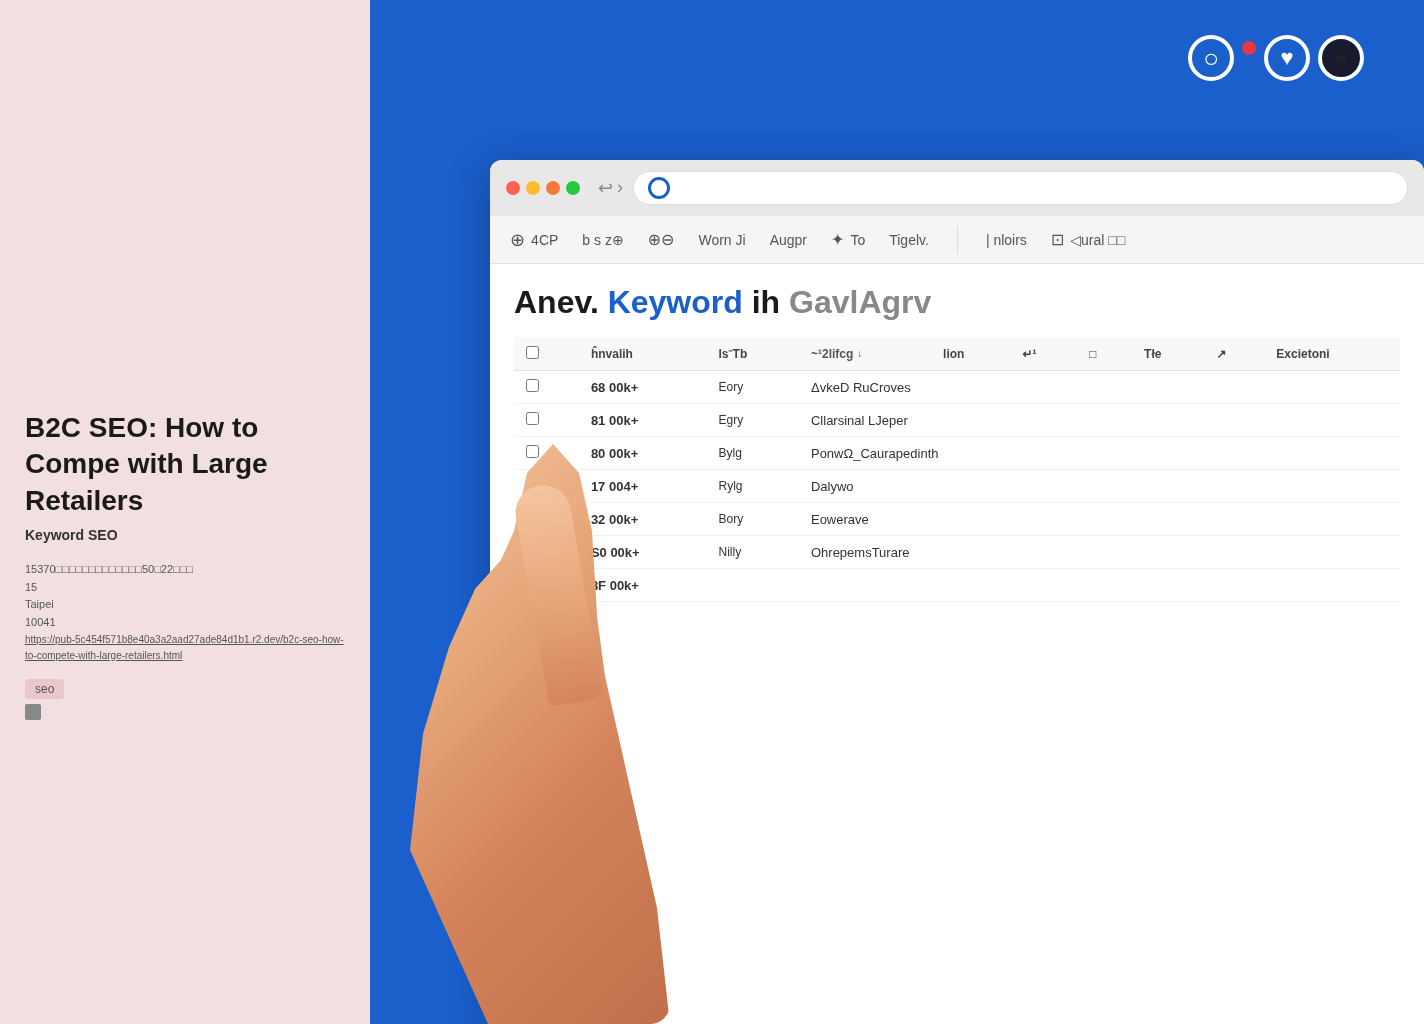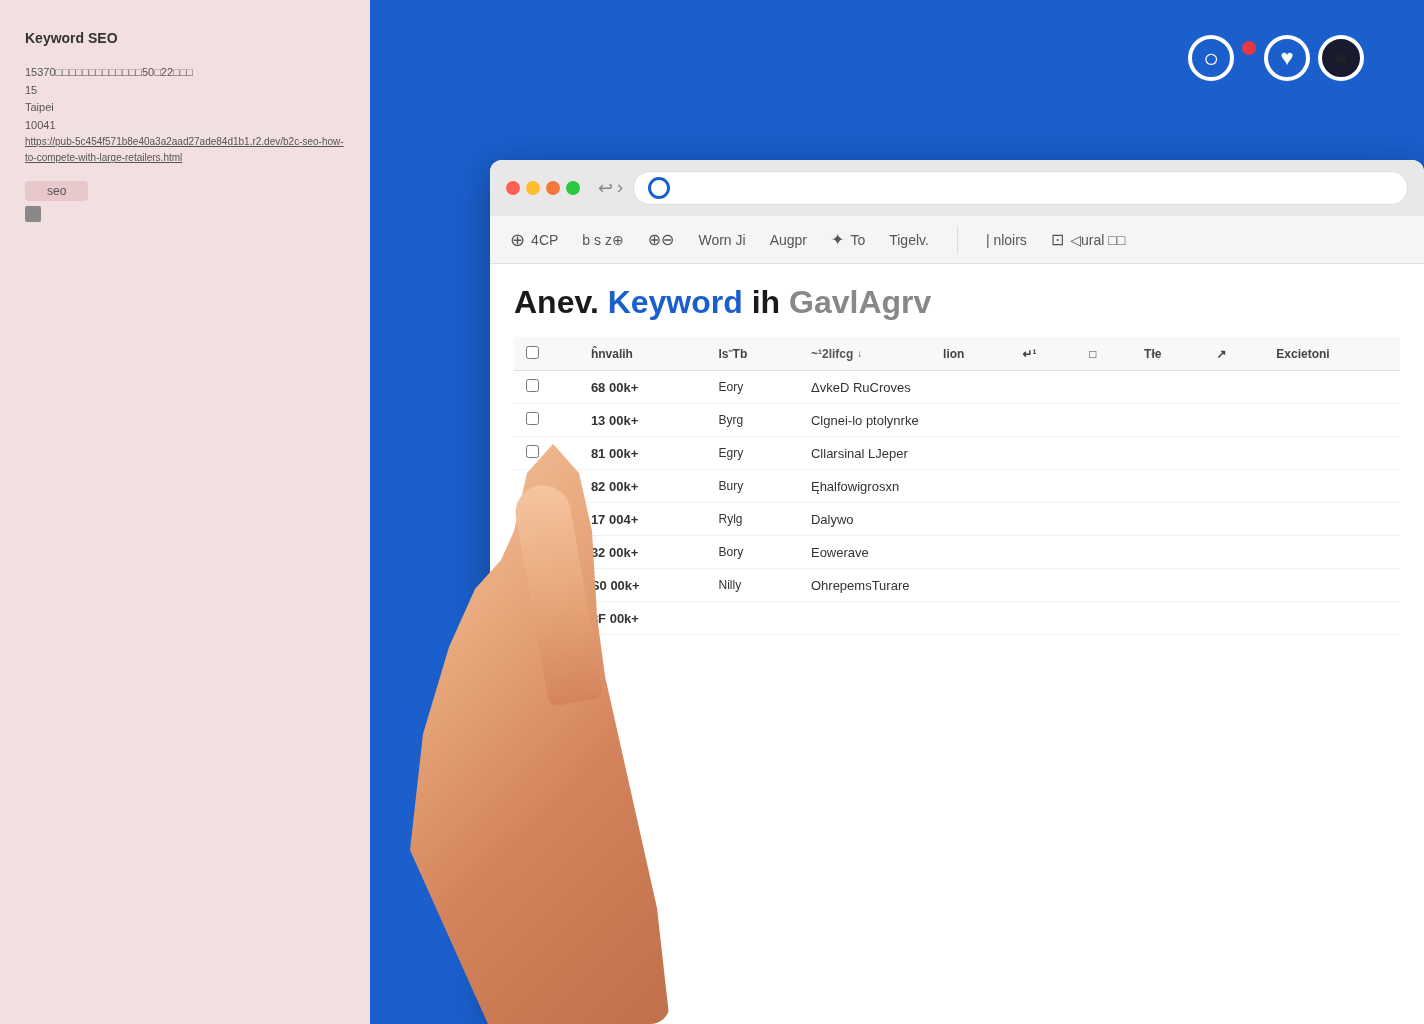--- a/index.html
+++ b/index.html
@@ -50,21 +50,21 @@
       font-size: 10px;
       word-break: break-all;
       text-decoration: underline;
     }
 
     .seo-tag {
       display: inline-block;
       background: #e8c8ca;
       color: #555;
       font-size: 12px;
-      padding: 3px 22px;
+      padding: 3px 10px;
       border-radius: 4px;
       margin-top: 15px;
     }
 
     .copy-icon {
       display: inline-block;
       width: 16px;
       height: 16px;
       background: #888;
       border-radius: 2px;
@@ -283,20 +283,21 @@
       height: 28px;
       background: #ddd;
       margin: 0 4px;
     }
 
   </style>
 </head>
 <body>
 
 <div class="left-panel">
+  <div class="article-title">B2C SEO: How to Compe with Large Retailers</div>
   <div class="article-subtitle">Keyword SEO</div>
   <div class="article-meta">
     <div>15370□□□□□□□□□□□□□50□22□□□</div>
     <div>15</div>
     <div>Taipei</div>
     <div>10041</div>
     <div class="url">https://pub-5c454f571b8e40a3a2aad27ade84d1b1.r2.dev/b2c-seo-how-to-compete-with-large-retailers.html</div>
   </div>
   <div class="seo-tag">seo</div>
   <br>
@@ -417,35 +418,29 @@
         </thead>
         <tbody id="table-rows">
         <tr>
     <td><input type="checkbox" style=""></td>
     <td class="volume-cell">68 00k+</td>
     <td class="difficulty-cell">Eory</td>
     <td class="keyword-cell" colspan="7">ΔvkeD  RuCroves</td>
   </tr>
             <tr>
     <td><input type="checkbox" style=""></td>
-    <td class="volume-cell">13 00k+</td>
-    <td class="difficulty-cell">Byrg</td>
-    <td class="keyword-cell" colspan="7">Clgnei-lo ptolynrke</td>
-  </tr>
-            <tr>
-    <td><input type="checkbox" style=""></td>
     <td class="volume-cell">81  00k+</td>
     <td class="difficulty-cell">Egry</td>
     <td class="keyword-cell" colspan="7">Cllarsinal LJeper</td>
   </tr>
             <tr>
     <td><input type="checkbox" style=""></td>
-    <td class="volume-cell">82 00k+</td>
-    <td class="difficulty-cell">Bury</td>
-    <td class="keyword-cell" colspan="7">Ęhalfowigrosxn</td>
+    <td class="volume-cell">80 00k+</td>
+    <td class="difficulty-cell">Bylg</td>
+    <td class="keyword-cell" colspan="7">PonwΩ_Caurapedinth</td>
   </tr>
             <tr>
     <td><input type="checkbox" style=""></td>
     <td class="volume-cell">17 004+</td>
     <td class="difficulty-cell">Rylg</td>
     <td class="keyword-cell" colspan="7">Dalywo</td>
   </tr>
             <tr>
     <td><input type="checkbox" style=""></td>
     <td class="volume-cell">32 00k+</td>

